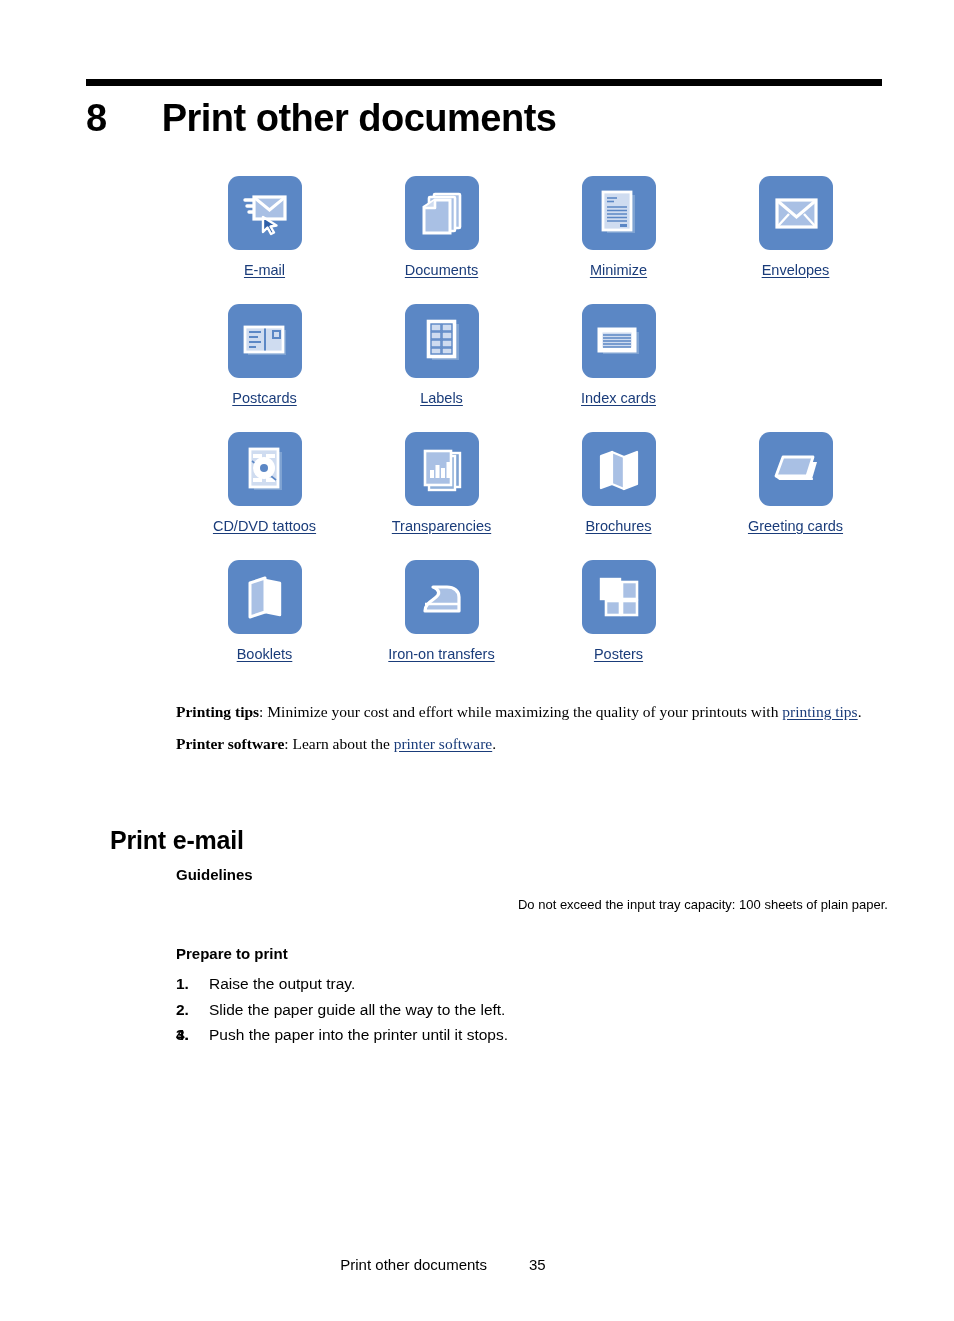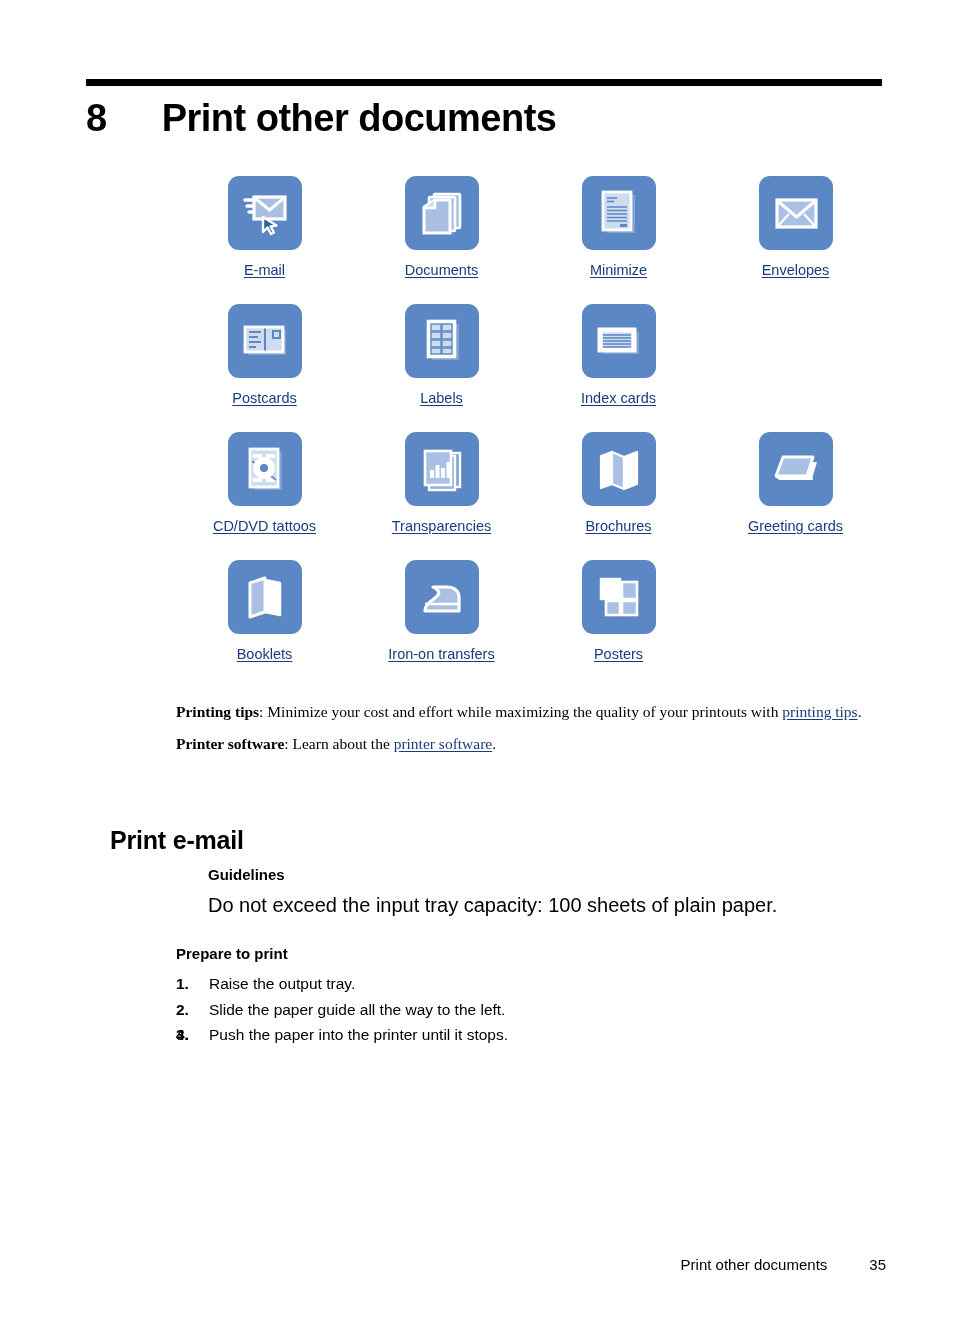--- a/index.html
+++ b/index.html
@@ -127,23 +127,24 @@
     left: 176px;
     width: 712px;
   }
   .subsec-title {
     font-size: 15px;
     font-weight: bold;
     line-height: 22px;
     margin: 0 0 7px 0;
   }
   .subsec-text {
-    font-size: 20px;
+    font-size: 13px;
     line-height: 24px;
     margin: 0;
+    text-align: right;
   }
 
   ol.steps {
     margin: 0;
     padding: 0;
     list-style: none;
   }
   ol.steps li {
     position: relative;
     padding-left: 33px;
@@ -158,21 +159,21 @@
     font-weight: bold;
     width: 26px;
   }
 
   
   .footer {
     position: absolute;
     left: 0;
     top: 1255px;
     width: 886px;
-    text-align: right;
+    text-align: center;
     font-size: 15px;
     line-height: 20px;
   }
   .footer .f-title { margin-right: 42px; }
 </style>
 </head>
 <body>
 
 <div class="chapter-rule"></div>
 <div class="chapter-head">
@@ -407,21 +408,21 @@
 </div>
 
 <div class="body-block">
   <p class="para"><b>Printing tips</b><span>: Minimize your cost and effort while maximizing the quality of your printouts with </span><a class="inline-link" href="#">printing tips</a><span>.</span></p>
 
   <p class="para"><b>Printer software</b><span>: Learn about the </span><a class="inline-link" href="#">printer software</a><span>.</span></p>
 </div>
 
 <h2 class="section-heading">Print e-mail</h2>
 
-<div class="subsec" style="top:864px;margin-left:32px;">
+<div class="subsec" style="top:864px;">
   <p class="subsec-title">Guidelines</p>
   <p class="subsec-text">Do not exceed the input tray capacity: 100 sheets of plain paper.</p>
 </div>
 
 <div class="subsec" style="top:943px;">
   <p class="subsec-title">Prepare to print</p>
   <ol class="steps">
     <li>
       <span class="num">1.</span>
       <span>Raise the output tray.</span>

